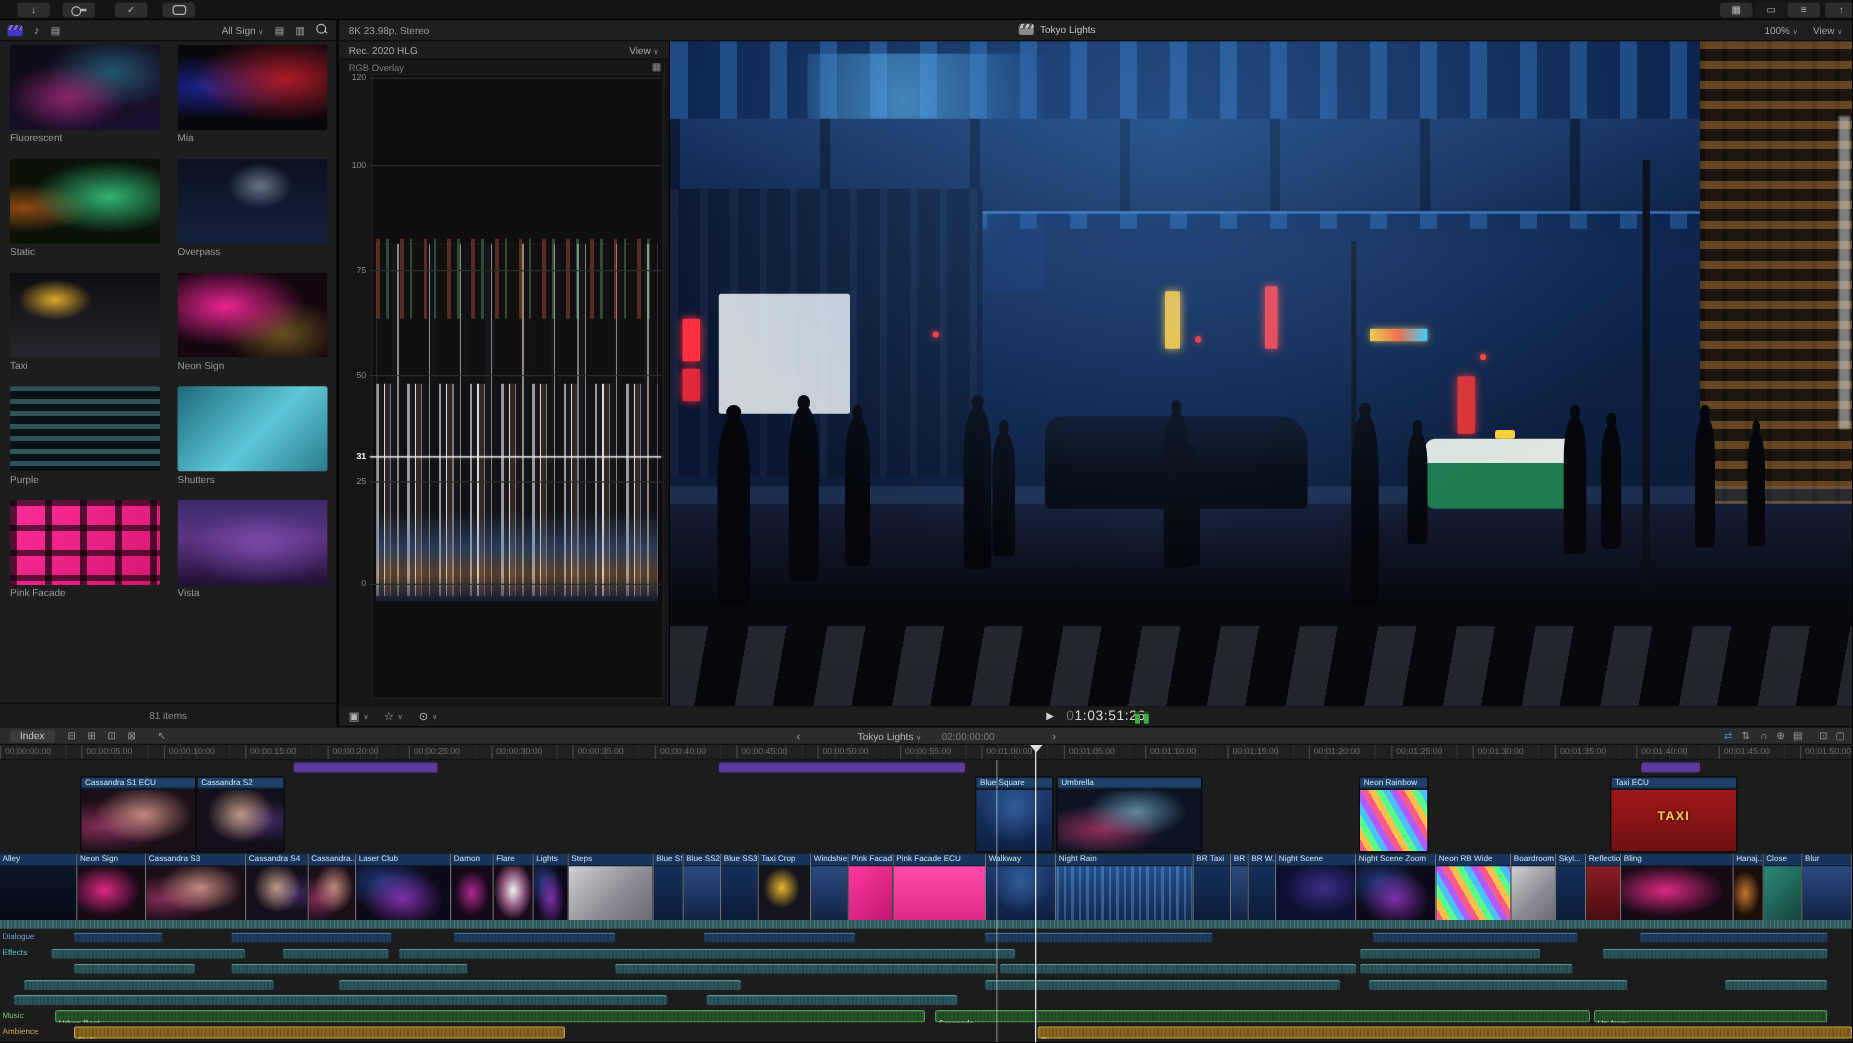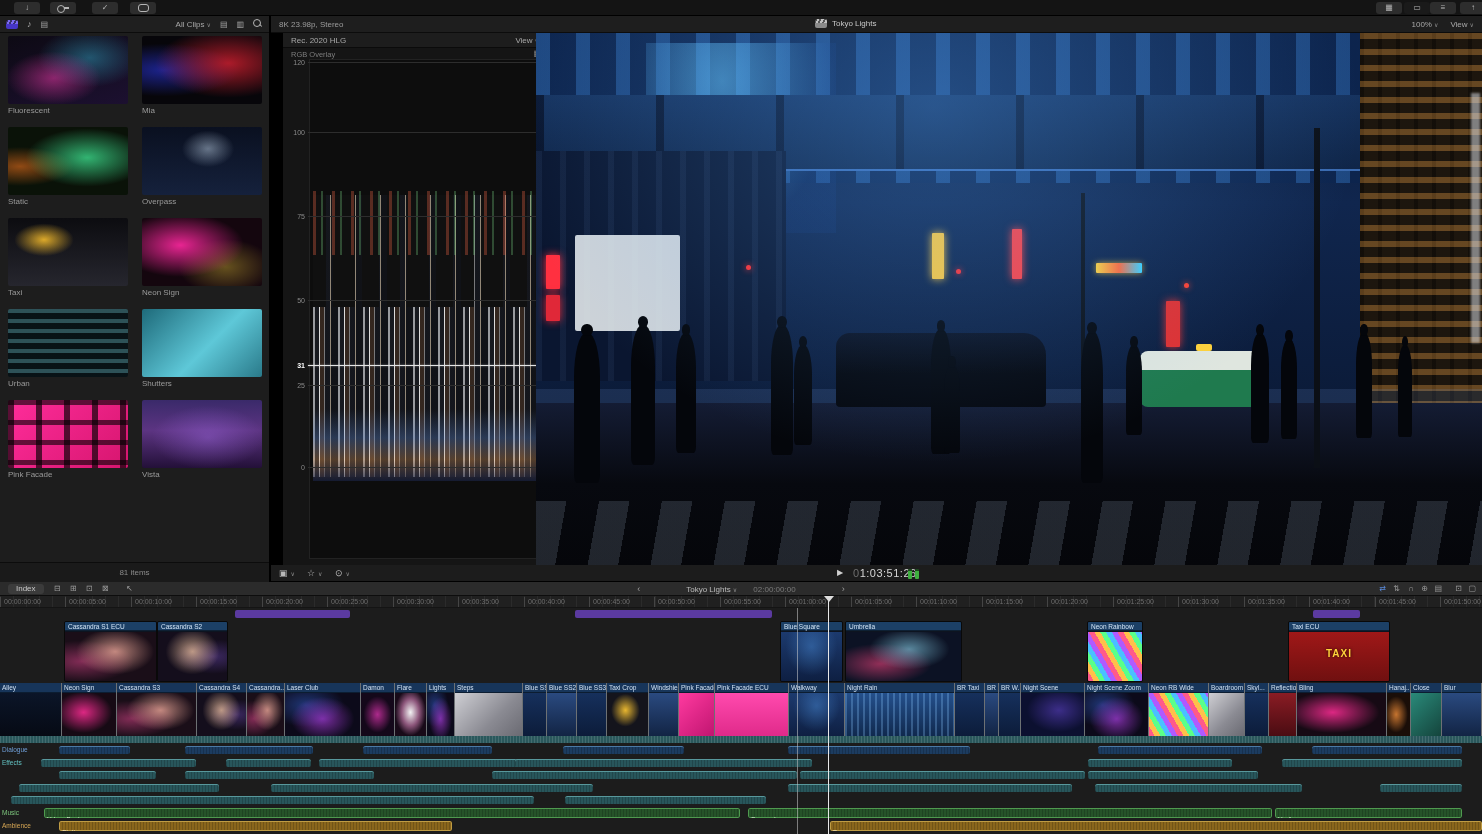--- a/index.html
+++ b/index.html
@@ -42,21 +42,21 @@
   .th-pinkfacade{background:repeating-linear-gradient(90deg,rgba(0,0,0,.65) 0 6px,transparent 6px 28px),repeating-linear-gradient(180deg,rgba(0,0,0,.6) 0 5px,transparent 5px 20px),linear-gradient(135deg,#ff2d9b,#d6156e);}
   .th-vista{background:radial-gradient(at 55% 55%,rgba(180,120,255,.35),transparent 60%),linear-gradient(180deg,#3a2a6a 0%,#5c3482 45%,#231038 100%);}
 
   
   #topstrip{position:absolute;left:271px;top:16px;width:1211px;height:17px;background:#1e1e1e;border-bottom:1px solid #0c0c0c;color:#9c9c9c;font-size:8px;}
   #clipinfo{position:absolute;left:8px;top:4px;}
   #vtitle{position:absolute;left:544px;top:3px;display:flex;align-items:center;gap:5px;color:#c8c8c8;}
   #vcontrols{position:absolute;right:8px;top:4px;display:flex;gap:12px;color:#a8a8a8;}
 
   
-  #scope{position:absolute;left:283px;top:33px;width:265px;height:532px;background:#151515;border-right:1px solid #000;}
+  #scope{position:absolute;left:271px;top:33px;width:265px;height:532px;background:#151515;border-right:1px solid #000;}
   .scope-head{position:absolute;left:0;top:0;width:100%;height:15px;background:#1d1d1d;border-bottom:1px solid #0b0b0b;
               display:flex;align-items:center;justify-content:space-between;padding:0 8px;font-size:8px;color:#a8a8a8;}
   .scope-sub{position:absolute;left:8px;top:17px;font-size:7.5px;color:#7d7d7d;}
   .scope-gear{position:absolute;right:6px;top:16px;font-size:8px;color:#8a8a8a;}
   .scope-plot{position:absolute;left:26px;right:4px;top:26px;bottom:6px;background:#0d0d0d;border:1px solid #222;}
   .scope-tick{position:absolute;left:2px;right:6px;height:7px;display:flex;align-items:center;gap:3px;transform:translateY(-3px);}
   .scope-tick .lab{width:20px;text-align:right;font-size:7px;color:#8a8a8a;}
   .scope-tick .line{flex:1;height:1px;background:#2d2d2d;}
   .scope-tick.current .lab{color:#fff;font-weight:bold;}
   .scope-tick.current .line{background:#e4e4e4;box-shadow:0 0 2px rgba(255,255,255,.6);}
@@ -224,21 +224,21 @@
         <span class="tb-glyph">↑</span>
       </div>
   </div>
 
   <div id="browser">
     <div class="b-toolbar">
       <span class="clapper"></span>
       <span style="font-size:9px;">♪</span>
       <span>▤</span>
       <span class="b-spacer"></span>
-      <span><span>All Clips</span><span class="chev">∨</span></span>
+      <span><span>All Sign</span><span class="chev">∨</span></span>
       <span>▤</span>
       <span>▥</span>
       <span class="mag"></span>
     </div>
     <div class="b-grid">
 
 
         <div class="bcell">
           <div class="thumb fillx th-fluorescent"></div>
           <span class="bname">Fluorescent</span>
@@ -264,21 +264,21 @@
           <span class="bname">Taxi</span>
         </div>
 
         <div class="bcell">
           <div class="thumb fillx th-neonsign"></div>
           <span class="bname">Neon Sign</span>
         </div>
 
         <div class="bcell">
           <div class="thumb fillx th-geisha"></div>
-          <span class="bname">Urban</span>
+          <span class="bname">Purple</span>
         </div>
 
 
         <div class="bcell">
           <div class="thumb fillx th-shutters"></div>
           <span class="bname">Shutters</span>
         </div>
 
         <div class="bcell">
           <div class="thumb fillx th-pinkfacade"></div>

